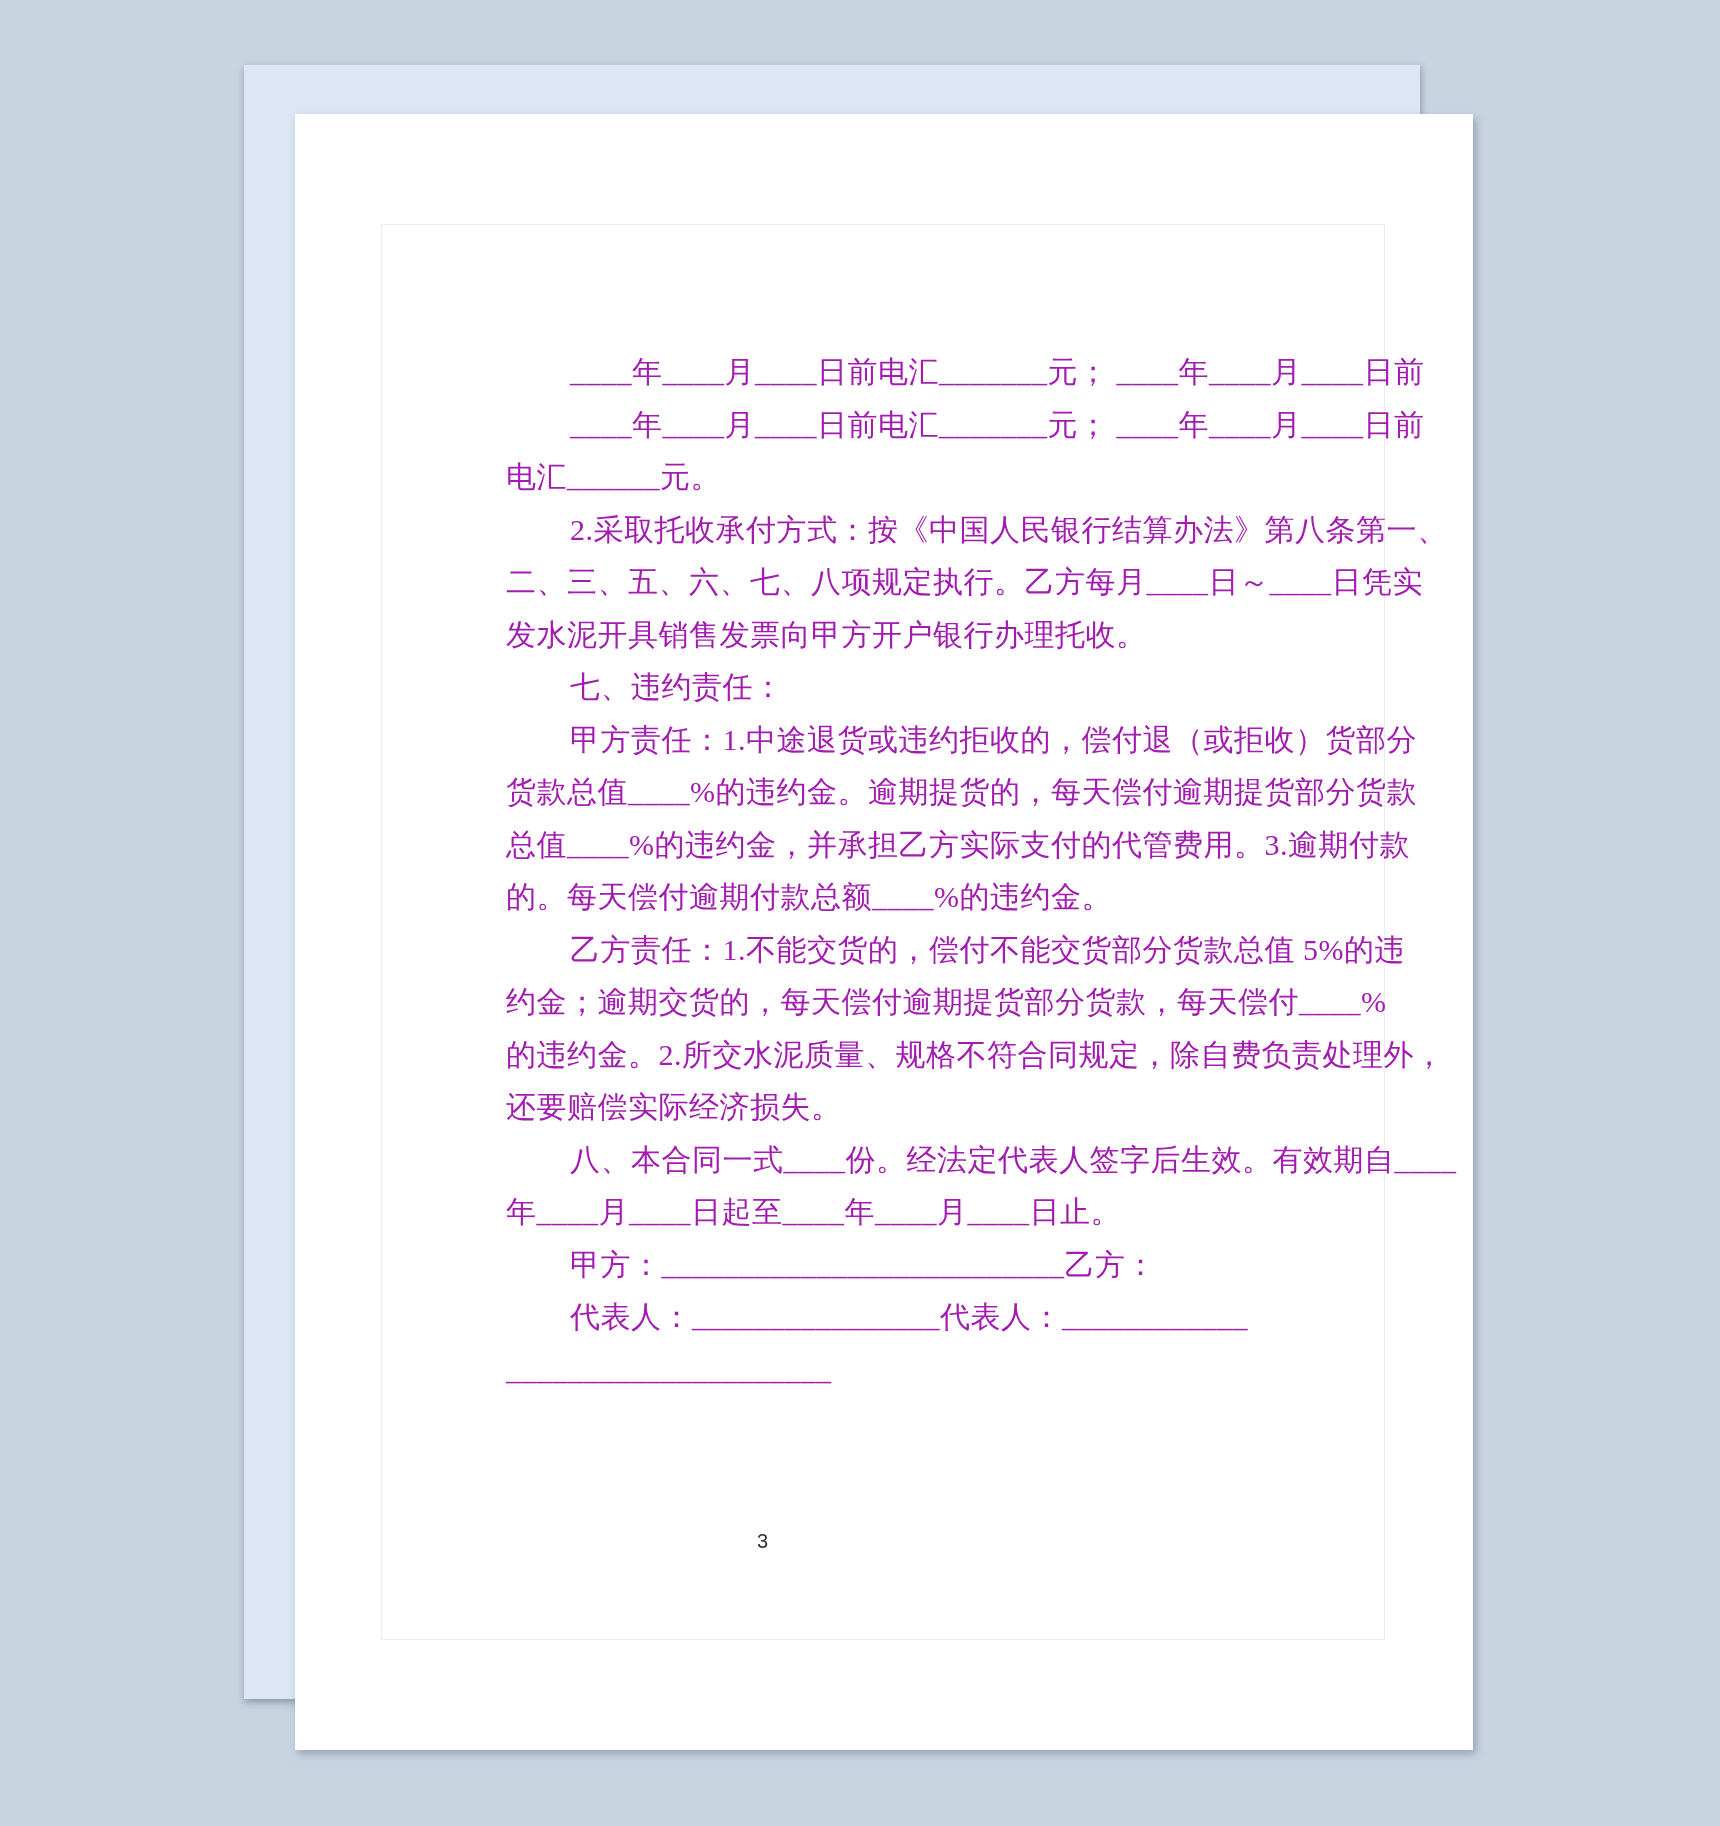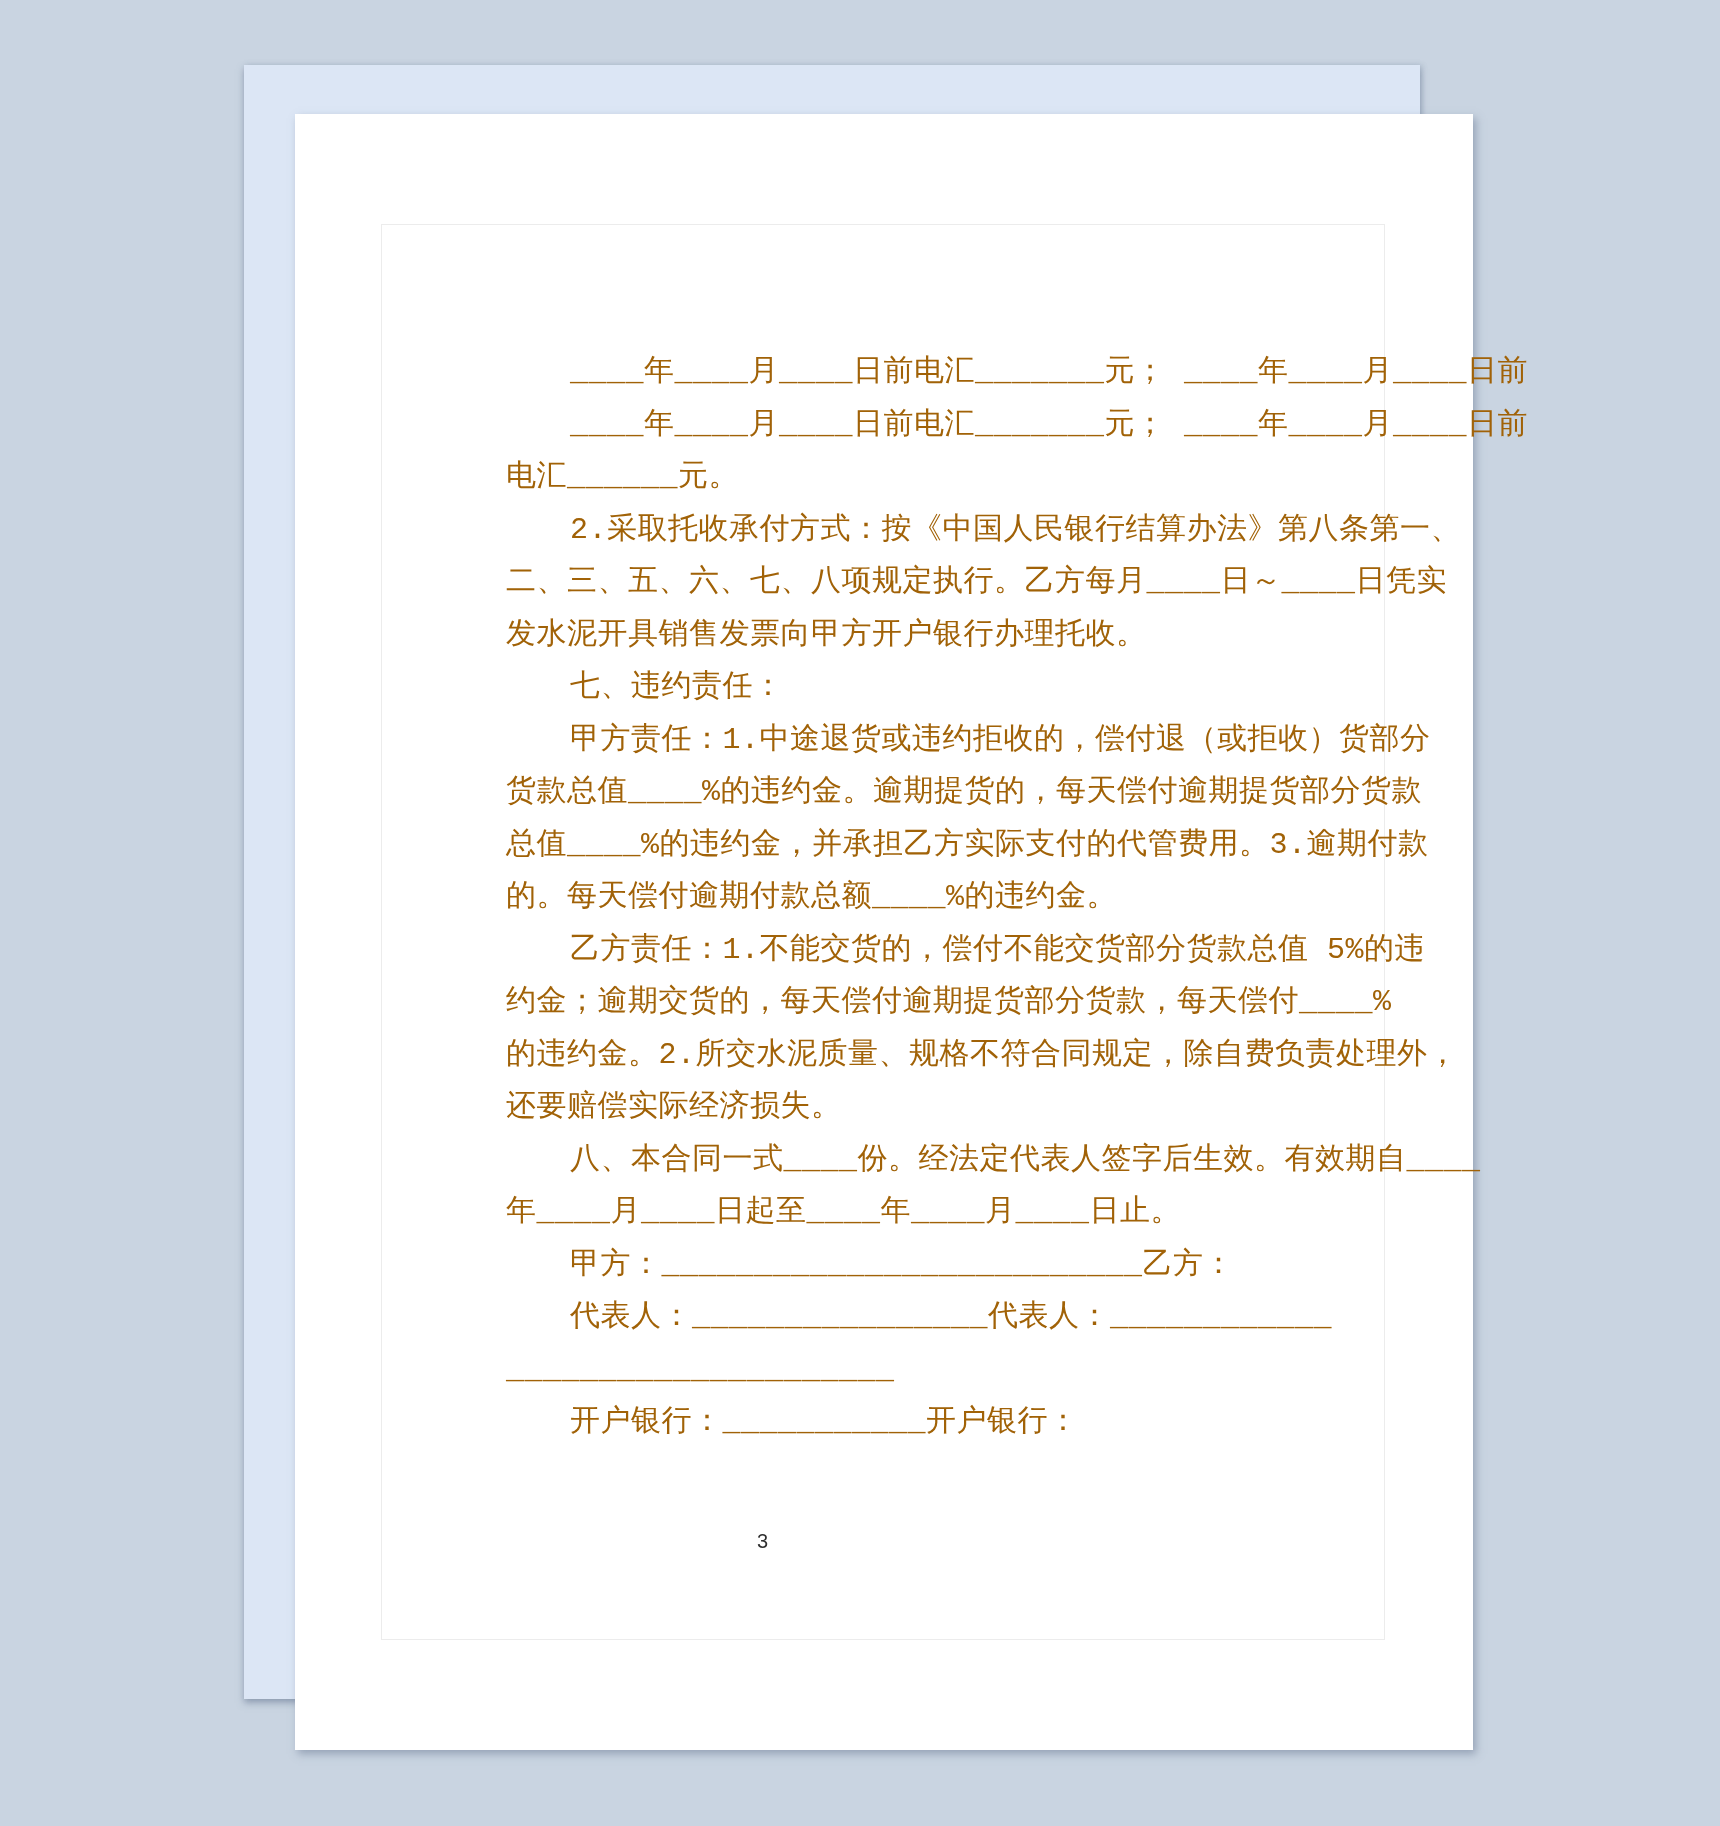--- a/index.html
+++ b/index.html
@@ -46,23 +46,22 @@
     border: 1px solid #ececec;
     pointer-events: none;
   }
   .text-block {
     position: absolute;
     left: 211px;
     top: 232px;
     width: 760px;
     font-size: 30px;
     line-height: 52.5px;
-    color: #a16207;
+    color: #a21caf;
     letter-spacing: 0.5px;
-    font-family: Liberation Mono, monospace;
   }
   .doc-line {
     white-space: pre;
   }
   .doc-line.indent {
     text-indent: 64px;
   }
   .page-number {
     position: absolute;
     left: 462px;
@@ -93,17 +92,16 @@
         <div class="doc-line">的。每天偿付逾期付款总额____%的违约金。</div>
         <div class="doc-line indent">乙方责任：1.不能交货的，偿付不能交货部分货款总值 5%的违</div>
         <div class="doc-line">约金；逾期交货的，每天偿付逾期提货部分货款，每天偿付____%</div>
         <div class="doc-line">的违约金。2.所交水泥质量、规格不符合同规定，除自费负责处理外，</div>
         <div class="doc-line">还要赔偿实际经济损失。</div>
         <div class="doc-line indent">八、本合同一式____份。经法定代表人签字后生效。有效期自____</div>
         <div class="doc-line">年____月____日起至____年____月____日止。</div>
         <div class="doc-line indent">甲方：__________________________乙方：</div>
         <div class="doc-line indent">代表人：________________代表人：____________</div>
         <div class="doc-line">_____________________</div>
-        <div class="doc-line indent">开户银行：___________开户银行：</div>
       </div>
     <div class="page-number">3</div>
   </div>
 </div>
 
 </body></html>

